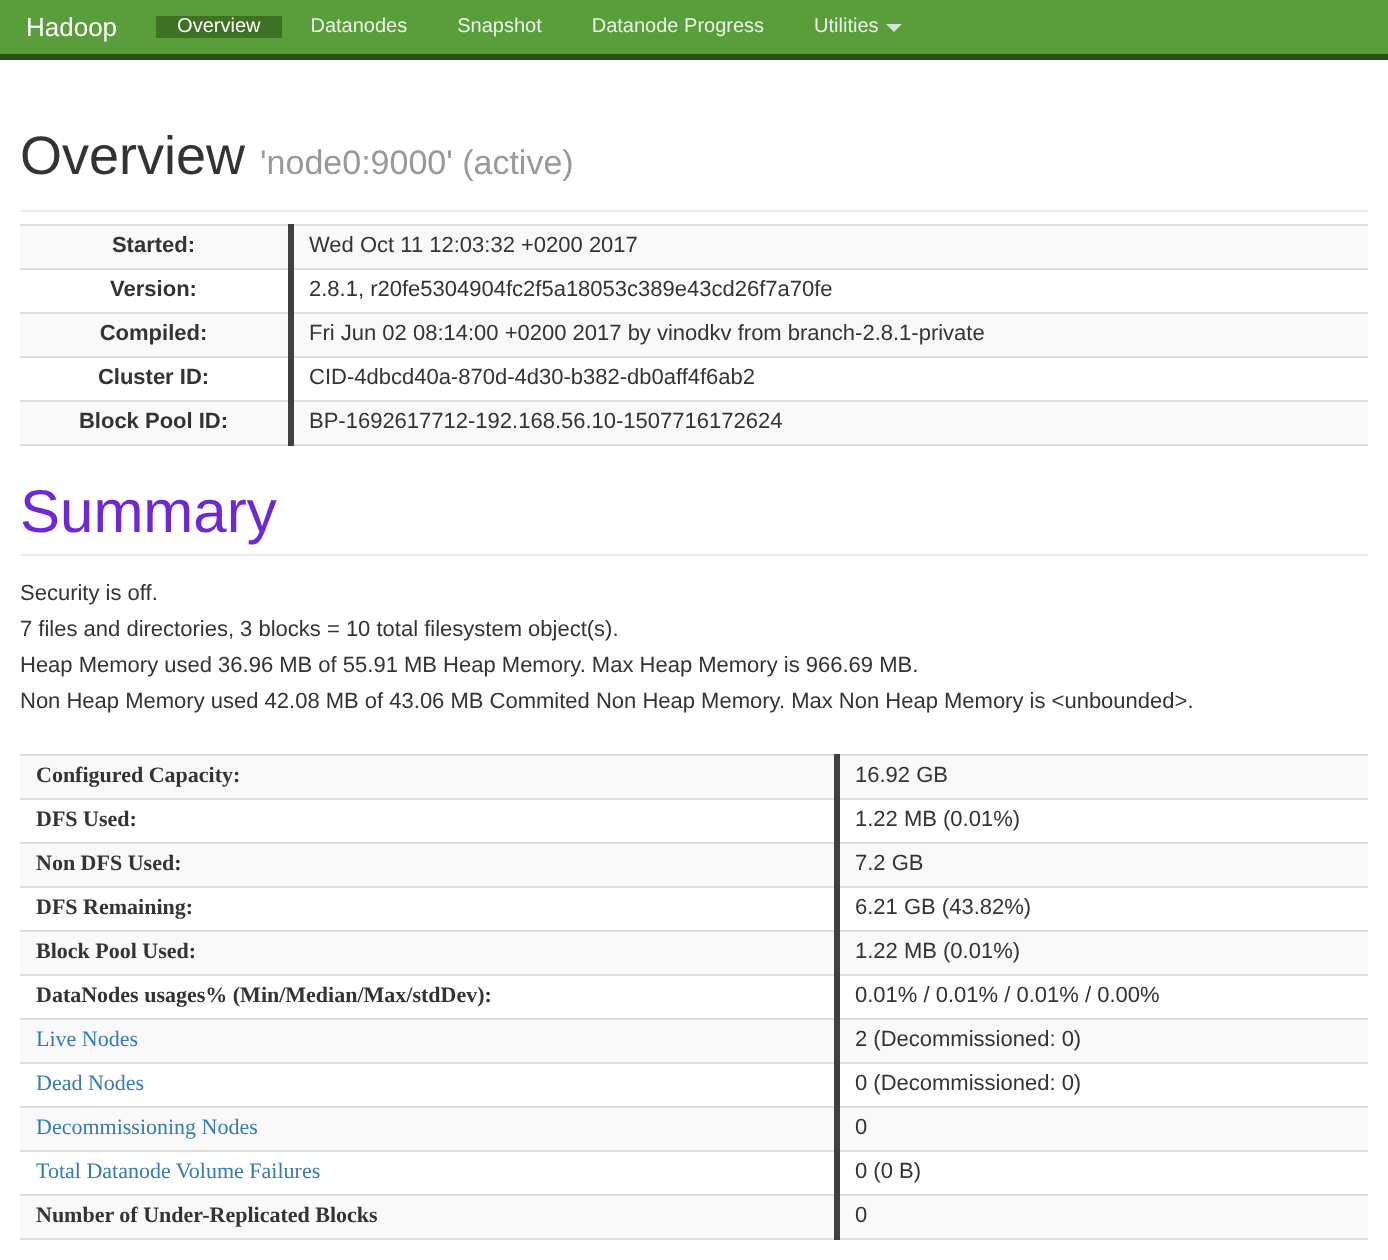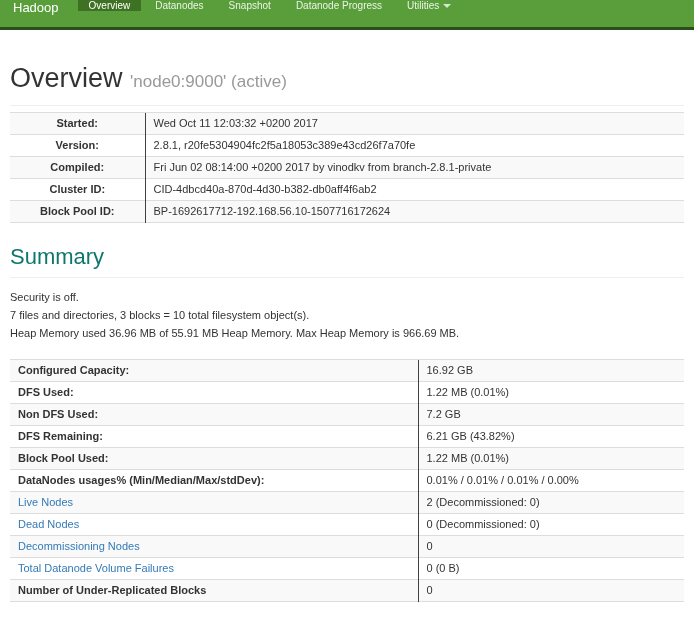--- a/index.html
+++ b/index.html
@@ -8,21 +8,21 @@
     width: 694px; height: 630px; overflow: hidden;
     background: #fff; color: #333;
     font-family: "Liberation Sans", sans-serif;
   }
 
   
   .navbar {
     height: 30px;
     background: var(--navbar-bg, #5a9e3c);
     border-bottom: 3px solid var(--navbar-border, #2b4f1b);
-    display: flex; align-items: flex-start;
+    display: flex; align-items: center;
   }
   .navbar-brand {
     display: flex; align-items: center;
     padding: 0 13px; margin-right: 6px;
     color: #fff; font-size: 13px; text-decoration: none;
   }
   .navbar-menu {
     display: flex; align-items: stretch;
     list-style: none; margin: 0; padding: 0;
   }
@@ -48,41 +48,41 @@
   .container { padding: 0 10px; }
   h1.page-title {
     font-size: 27px; font-weight: 500; line-height: 30px;
     margin: 33px 0 8px 0; color: #333;
   }
   h1.page-title .subtitle {
     font-size: 17px; font-weight: 400;
     color: var(--muted, #999);
   }
   h1.section-title {
-    font-size: 22px; font-weight: 500; line-height: 28px;
-    margin: 20px 0 6px 0; color: #0f766e;
+    font-size: 30px; font-weight: 500; line-height: 28px;
+    margin: 20px 0 6px 0; color: #6d28d9;
   }
   hr { border: 0; border-top: 1px solid #eee; margin: 0 0 6px 0; }
   hr.below-summary { margin-bottom: 14px; }
 
   table {
     width: 100%; border-collapse: collapse; table-layout: fixed;
     font-size: 11px; line-height: 11px;
     border-bottom: 1px solid #ddd;
     margin-top: 0;
   }
   td {
     padding: 5px 8px; border-top: 1px solid #ddd; vertical-align: top;
     overflow: hidden; white-space: nowrap;
   }
   tbody tr:nth-child(odd) { background: #f9f9f9; }
   td.b { font-weight: bold; }
-  td.c2 { border-left: 1px solid #404040; }
+  td.c2 { border-left: 3px solid #404040; }
   #overview-table td.c1 { width: 135px; text-align: center; }
-  #summary-table td.c1 { width: 408px; }
+  #summary-table td.c1 { width: 408px; font-family: Liberation Serif, serif; }
   td a { color: var(--link, #337ab7); text-decoration: none; }
 
   .summary-text { margin: 8px 0 20px 0; }
   .summary-text p { margin: 0 0 7px 0; font-size: 11px; line-height: 11px; }
   #summary-table { margin-top: 12px; }
 </style>
 </head>
 <body>
 
 <nav class="navbar">
@@ -150,20 +150,21 @@
       </tbody>
   </table>
 
   <h1 class="section-title">Summary</h1>
   <hr class="below-summary">
 
   <div class="summary-text">
       <p>Security is off.</p>
       <p>7 files and directories, 3 blocks = 10 total filesystem object(s).</p>
       <p>Heap Memory used 36.96 MB of 55.91 MB Heap Memory. Max Heap Memory is 966.69 MB.</p>
+      <p>Non Heap Memory used 42.08 MB of 43.06 MB Commited Non Heap Memory. Max Non Heap Memory is &lt;unbounded&gt;.</p>
     </div>
 
   <table id="summary-table">
     <tbody id="summary-tbody">
         <tr>
           <td class="c1 b">Configured Capacity:</td>
           <td class="c2">16.92 GB</td>
         </tr>
         <tr>
           <td class="c1 b">DFS Used:</td>

